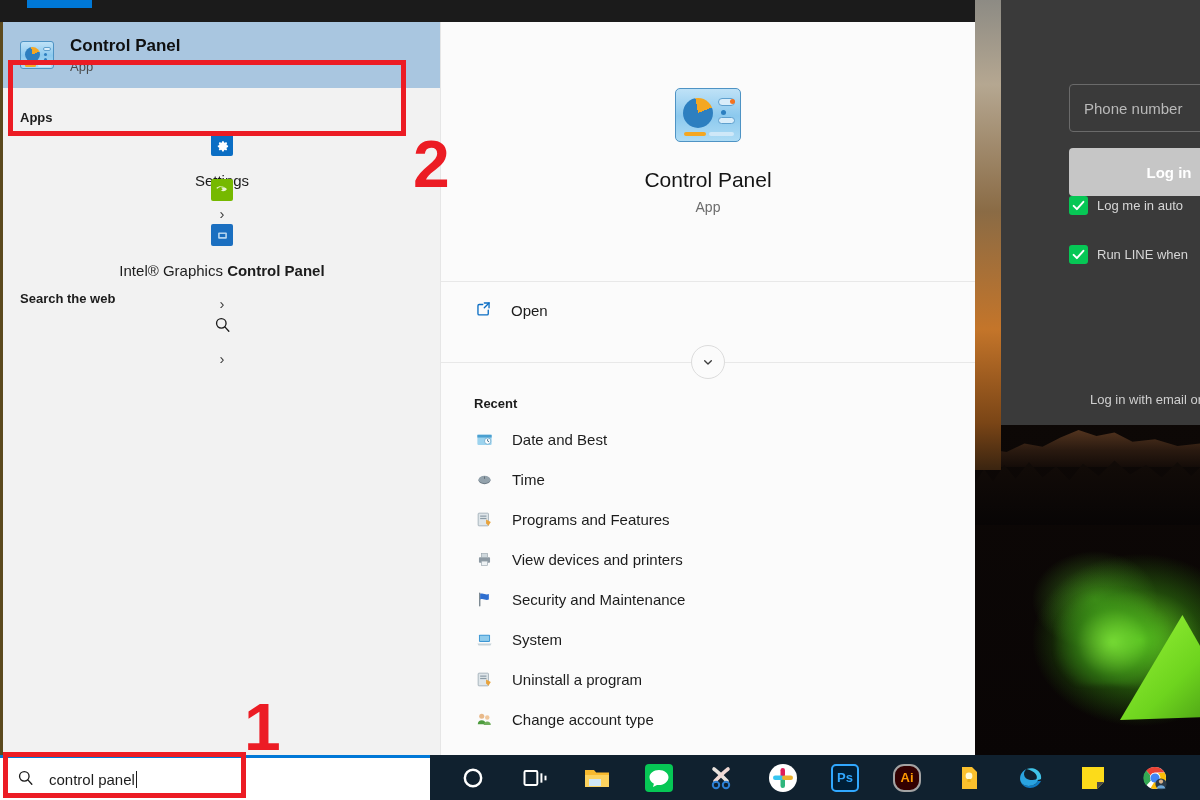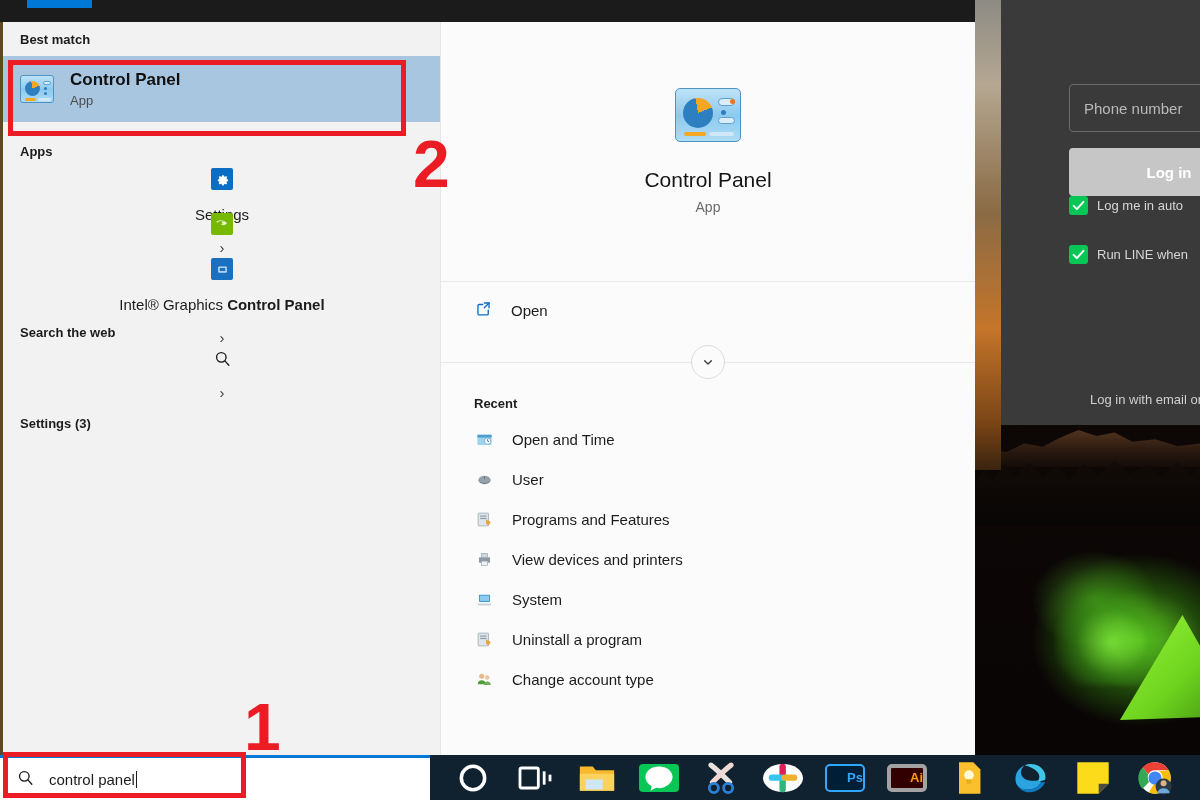--- a/index.html
+++ b/index.html
@@ -190,21 +190,21 @@
     width: 430px; height: 45px; background: #fff;
     display: flex; align-items: center; gap: 14px; padding-left: 16px;
     border-top: 3px solid #0078d7; flex: 0 0 auto;
   }
   .search-text { font-size: 15px; color: #1c1c1c; position: relative; }
   .caret { display: inline-block; width: 1px; height: 17px; background: #1c1c1c;
     vertical-align: -3px; margin-left: 1px; }
   .tray { display: flex; align-items: center; gap: 0; padding-left: 12px; }
   .tb-item { width: 62px; height: 45px; display: flex; align-items: center; justify-content: center;
     flex: 0 0 auto; }
-  .tb-ico { width: 40px; height: 28px; display: flex; align-items: center; justify-content: flex-end;
+  .tb-ico { width: 28px; height: 28px; display: flex; align-items: center; justify-content: center;
     border-radius: 4px; }
 
   
   .ann-rect {
     position: absolute; border: 5px solid #ec1c24; pointer-events: none;
   }
   .ann-rect.two  { left: 8px;  top: 60px;  width: 398px; height: 76px; }
   .ann-rect.one  { left: 3px;  top: 752px; width: 243px; height: 46px; }
   .ann-num {
     position: absolute; color: #ec1c24; font-weight: bold;
@@ -257,21 +257,20 @@
   <div class="line-alt-link">Log in with email or</div>
 
   <div class="flyout-topstrip">
     <div class="flyout-accent"></div>
   </div>
 
   <div class="search-flyout">
 
     <div class="left-pane">
 
-      <div class="section-header">Best match</div>
 
       <div class="best-match">
         <span class="cp-icon" style="width:34px;height:28px;">
           <span class="cp-pie" style="left:4px;top:5px;width:15px;height:15px;"></span>
           <span class="cp-sw" style="left:22px;top:5px;width:8px;height:4px;"></span>
           <span class="cp-dot" style="left:23px;top:11px;width:3px;height:3px;"></span>
           <span class="cp-dot" style="left:23px;top:16px;width:3px;height:3px;"></span>
           <span class="cp-bar" style="left:4px;top:22px;width:11px;height:3px;"></span>
           <span class="cp-bar2" style="left:17px;top:22px;width:13px;height:3px;"></span>
         </span>
@@ -319,21 +318,20 @@
       <div class="list-row search-web-row">
         <span class="magnifier">
           <svg viewBox="0 0 24 24" width="19" height="19" fill="none" stroke="#1c1c1c" stroke-width="1.7">
             <circle cx="10.5" cy="10.5" r="6"></circle>
               <line x1="15" y1="15" x2="20" y2="20.5" stroke-linecap="round"></line>
           </svg>
         </span>
         <span class="chev-right">›</span>
       </div>
 
-      <div class="section-header" style="margin-top:12px;">Settings (3)</div>
     </div>
 
     <div class="right-pane">
 
       <div class="preview-hero">
         <span class="cp-icon" style="width:66px;height:54px;border-radius:5px;">
           <span class="cp-pie" style="left:7px;top:9px;width:30px;height:30px;"></span>
           <span class="cp-sw" style="left:42px;top:9px;width:17px;height:8px;"></span>
           <span class="cp-dot" style="left:54px;top:10px;width:5px;height:5px;background:#f4721f;"></span>
           <span class="cp-dot" style="left:45px;top:21px;width:5px;height:5px;"></span>
@@ -369,32 +367,32 @@
 
       <div class="recent-row">
         <span class="rico">
           <svg viewBox="0 0 24 24">
               <rect x="3" y="6" width="18" height="13" rx="1.5" fill="#9cd3ee"></rect>
               <rect x="3" y="6" width="18" height="3.5" fill="#4a9fd0"></rect>
               <circle cx="16" cy="14" r="4" fill="#fff" stroke="#6aa8cc" stroke-width="1"></circle>
               <path d="M16 11.5V14l1.8 1" stroke="#3c6d8c" stroke-width="1.2" fill="none"></path>
             </svg>
         </span>
-        <span>Open and Time</span>
+        <span>Date and Best</span>
       </div>
 
       <div class="recent-row">
         <span class="rico">
           <svg viewBox="0 0 24 24">
               <ellipse cx="12" cy="13" rx="7.5" ry="5" fill="#6d7b85"></ellipse>
               <ellipse cx="12" cy="12" rx="7.5" ry="4.6" fill="#93a2ac"></ellipse>
               <path d="M12 8.2v3" stroke="#5a676f" stroke-width="1.1"></path>
             </svg>
         </span>
-        <span>User</span>
+        <span>Time</span>
       </div>
 
       <div class="recent-row">
         <span class="rico">
           <svg viewBox="0 0 24 24">
               <rect x="4" y="4" width="13" height="16" rx="1" fill="#dfe6ea" stroke="#9aa8b2" stroke-width="1"></rect>
               <rect x="6.5" y="7" width="8" height="1.5" fill="#8a9aa5"></rect>
               <rect x="6.5" y="10" width="8" height="1.5" fill="#8a9aa5"></rect>
               <path d="M14 12l6 3-3 5-3-3z" fill="#e8a33d"></path>
             </svg>
@@ -406,20 +404,29 @@
         <span class="rico">
           <svg viewBox="0 0 24 24">
               <rect x="5" y="9" width="14" height="7" rx="1" fill="#8d99a3"></rect>
               <rect x="8" y="4.5" width="8" height="5" fill="#cfd8dd" stroke="#98a4ac" stroke-width=".8"></rect>
               <rect x="8" y="14" width="8" height="5.5" fill="#eef2f4" stroke="#98a4ac" stroke-width=".8"></rect>
             </svg>
         </span>
         <span>View devices and printers</span>
       </div>
 
+      <div class="recent-row">
+        <span class="rico">
+          <svg viewBox="0 0 24 24">
+              <path d="M6 4v16" stroke="#6d7b85" stroke-width="1.6" stroke-linecap="round"></path>
+              <path d="M6.5 5c4-2 7 2 11 0v7c-4 2-7-2-11 0z" fill="#2f6fd0"></path>
+            </svg>
+        </span>
+        <span>Security and Maintenance</span>
+      </div>
 
       <div class="recent-row">
         <span class="rico">
           <svg viewBox="0 0 24 24">
               <rect x="5" y="6" width="14" height="9" rx="1" fill="#3d96d4"></rect>
               <rect x="6.2" y="7.2" width="11.6" height="6.6" fill="#8fcbec"></rect>
               <path d="M3 17h18l-1.5 2.5h-15z" fill="#c7d3da"></path>
             </svg>
         </span>
         <span>System</span>
@@ -524,21 +531,21 @@
         </span>
       </div>
 
       <div class="tb-item">
         <span class="tb-ico" style="background:#001e36;border:2px solid #31a8ff;border-radius:5px;color:#31a8ff;font-size:13px;font-weight:bold;font-family:'Liberation Sans',sans-serif;">
           <span>Ps</span>
         </span>
       </div>
 
       <div class="tb-item">
-        <span class="tb-ico" style="background:#330000;border:4px solid #a3a3a3;border-radius:5px;color:#ff9a00;font-size:13px;font-weight:bold;font-family:'Liberation Sans',sans-serif;">
+        <span class="tb-ico" style="background:#330000;border:2px solid #a3a3a3;border-radius:11px;color:#ff9a00;font-size:13px;font-weight:bold;font-family:'Liberation Sans',sans-serif;">
           <span>Ai</span>
         </span>
       </div>
 
       <div class="tb-item">
         <span class="tb-ico">
           <svg viewBox="0 0 28 28">
               <path d="M7 3h10l5 5v17H7z" fill="#fbc02d"></path>
               <circle cx="14" cy="12" r="3.4" fill="#fff9d6"></circle>
               <rect x="12.4" y="15" width="3.2" height="3" fill="#e8ae18"></rect>

